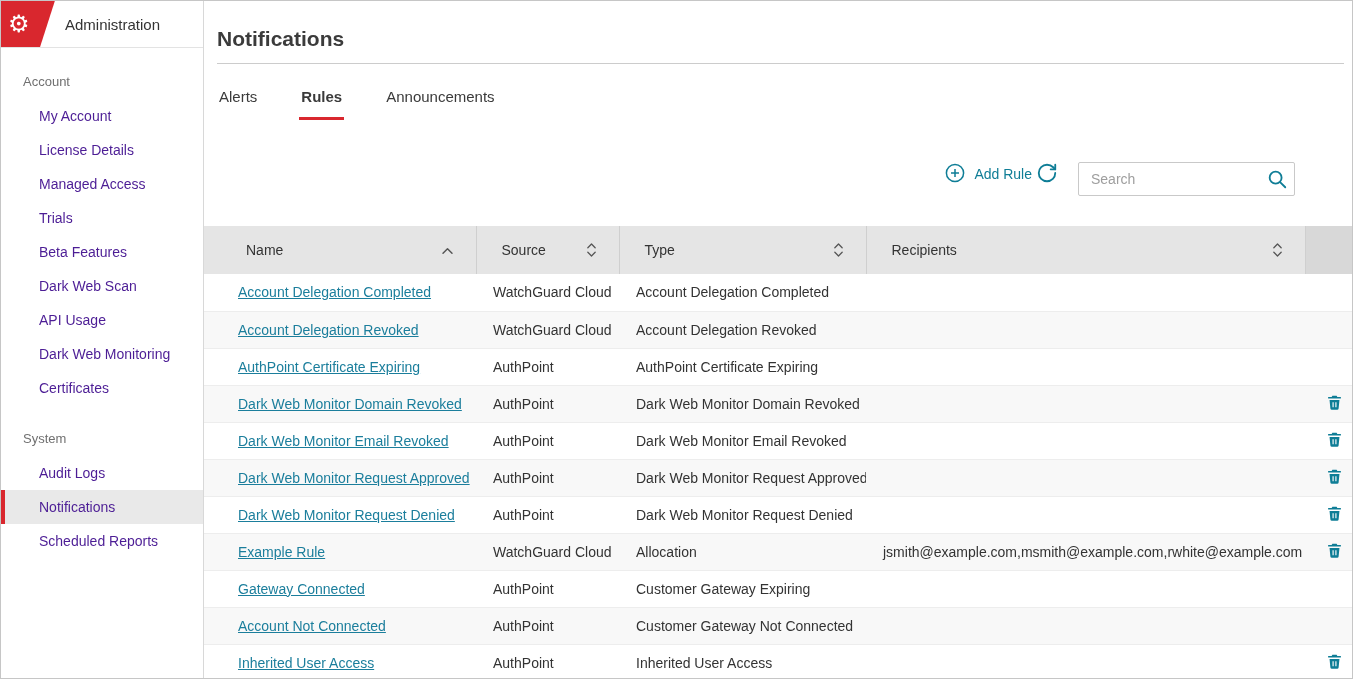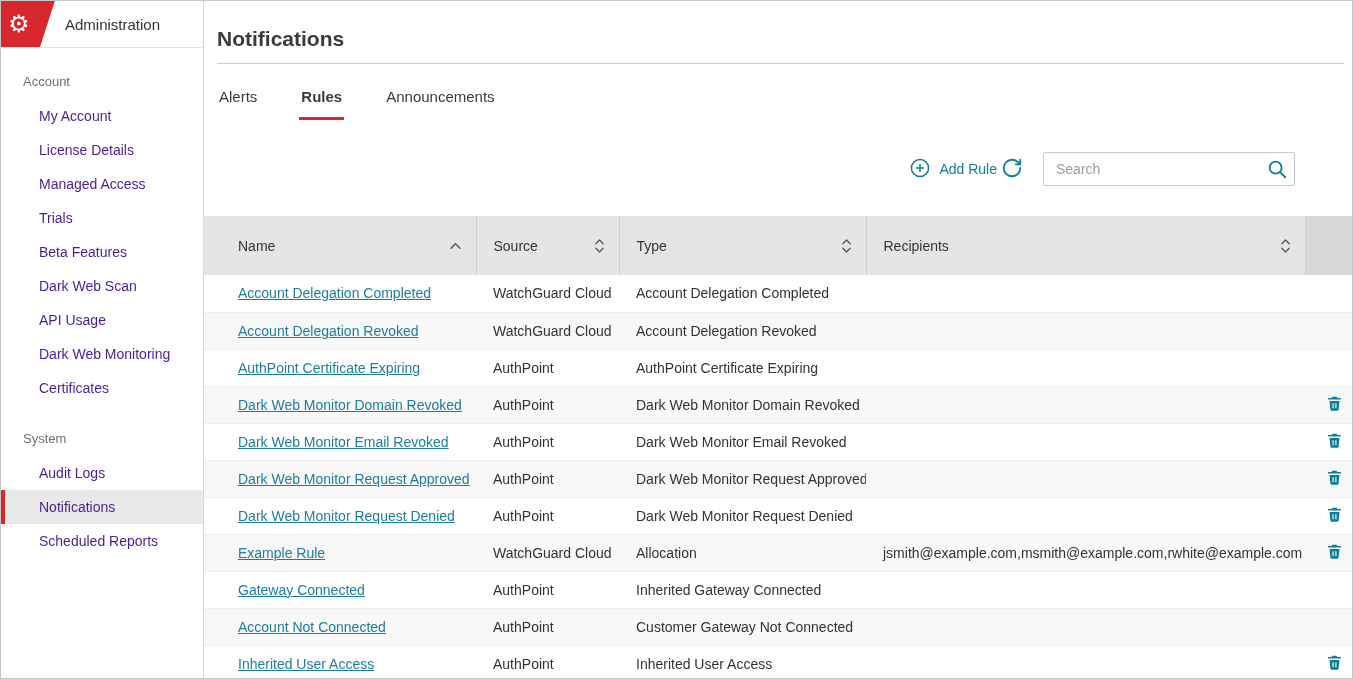--- a/index.html
+++ b/index.html
@@ -79,42 +79,42 @@
   }
   .add-rule {
     display: flex; align-items: center; gap: 9px;
     background: none; border: none; cursor: pointer;
     color: #0e7d96; font-size: 14px; font-family: inherit;
     padding: 4px 2px;
   }
   .toolbar-right { display: flex; align-items: center; gap: 18px; }
   .icon-btn { background: none; border: none; cursor: pointer; padding: 2px; display: flex; align-items: center; }
   .search-box {
-    position: relative; width: 252px; height: 34px;
+    position: relative; width: 217px; height: 34px;
     border: 1px solid #c9c9c9; border-radius: 2px;
-    display: flex; align-items: center; background: #fff;
+    display: flex; align-items: center; background: #fff; margin-top: 10px;
   }
   .search-box input {
     border: none; outline: none; background: transparent;
     flex: 1; height: 100%; padding: 0 36px 0 12px;
     font-size: 14px; color: #333; font-family: inherit;
   }
   .search-box input::placeholder { color: #9e9e9e; }
   .search-icon-btn { position: absolute; right: 6px; top: 5px; background: none; border: none; cursor: pointer; padding: 0; }
 
   
   table.rules {
     width: 1148px; margin-top: 30px;
     border-collapse: collapse; table-layout: fixed;
     font-size: 14px;
   }
   table.rules thead th {
-    background: #e5e5e5; height: 59px;
+    background: #e5e5e5; height: 48px;
     font-weight: 400; color: #333; text-align: left;
-    padding: 0; cursor: pointer;
+    padding: 8px; cursor: pointer;
     border-left: 1px solid #cfcfcf;
   }
   table.rules thead th:first-child { border-left: none; }
   table.rules thead th.actions-th { background: #d8d8d8; cursor: default; }
   .th-inner {
     display: flex; align-items: center; justify-content: space-between;
     padding: 0 14px 0 17px;
   }
   th.col-name .th-inner { padding-left: 34px; }
   .sort-icon { display: inline-flex; align-items: center; flex: 0 0 auto; }
@@ -331,21 +331,21 @@
             <td>jsmith@example.com,msmith@example.com,rwhite@example.com</td>
             <td class="cell-actions"><button class="trash-btn"><span><svg width="17" height="18" viewBox="0 0 24 24" fill="#0e7d96">
                     <path d="M9 3h6l1 2h5v2H3V5h5l1-2z"></path>
                     <path d="M5 9h14l-1.2 12.2A2 2 0 0 1 15.8 23H8.2a2 2 0 0 1-2-1.8L5 9z"></path>
                     <path d="M10 12.5v7M14 12.5v7" stroke="#fff" stroke-width="1.6" fill="none"></path>
                   </svg></span></button></td>
           </tr>
           <tr>
             <td class="cell-name"><a class="rule-link">Gateway Connected</a></td>
             <td>AuthPoint</td>
-            <td>Inherited Gateway Connected</td>
+            <td>Customer Gateway Expiring</td>
             <td></td>
             <td class="cell-actions"></td>
           </tr>
           <tr>
             <td class="cell-name"><a class="rule-link">Account Not Connected</a></td>
             <td>AuthPoint</td>
             <td>Customer Gateway Not Connected</td>
             <td></td>
             <td class="cell-actions"></td>
           </tr>

